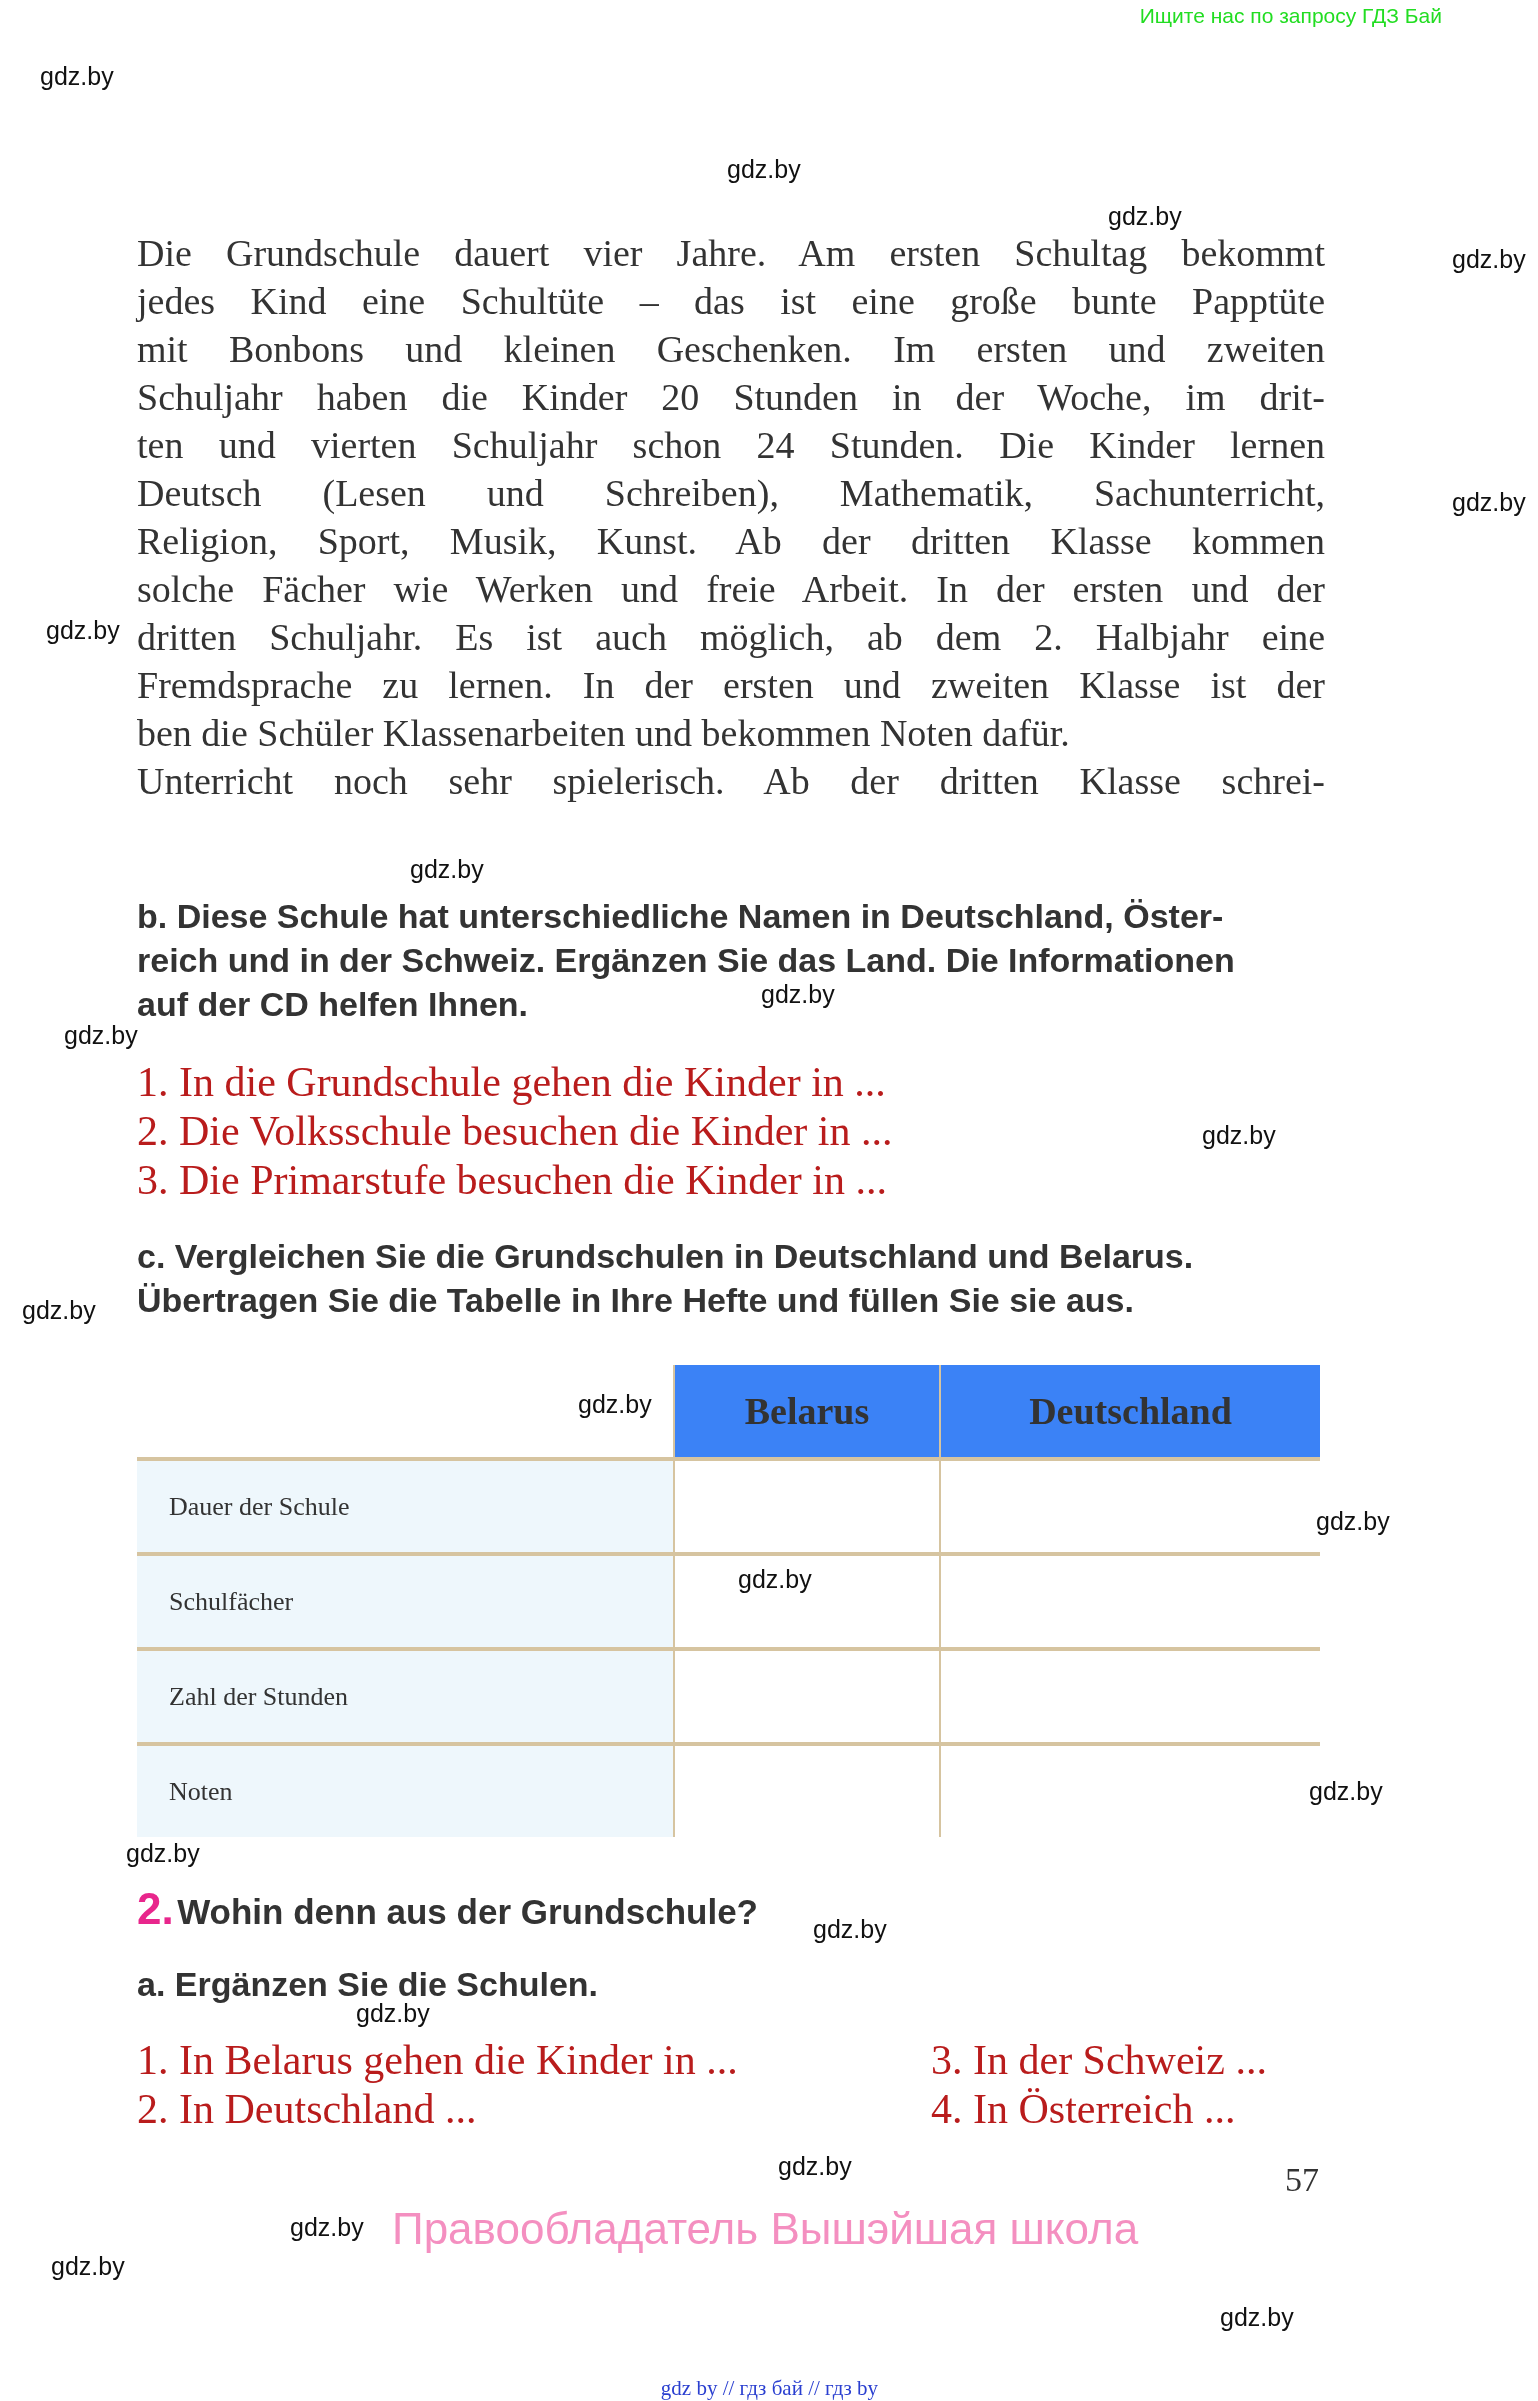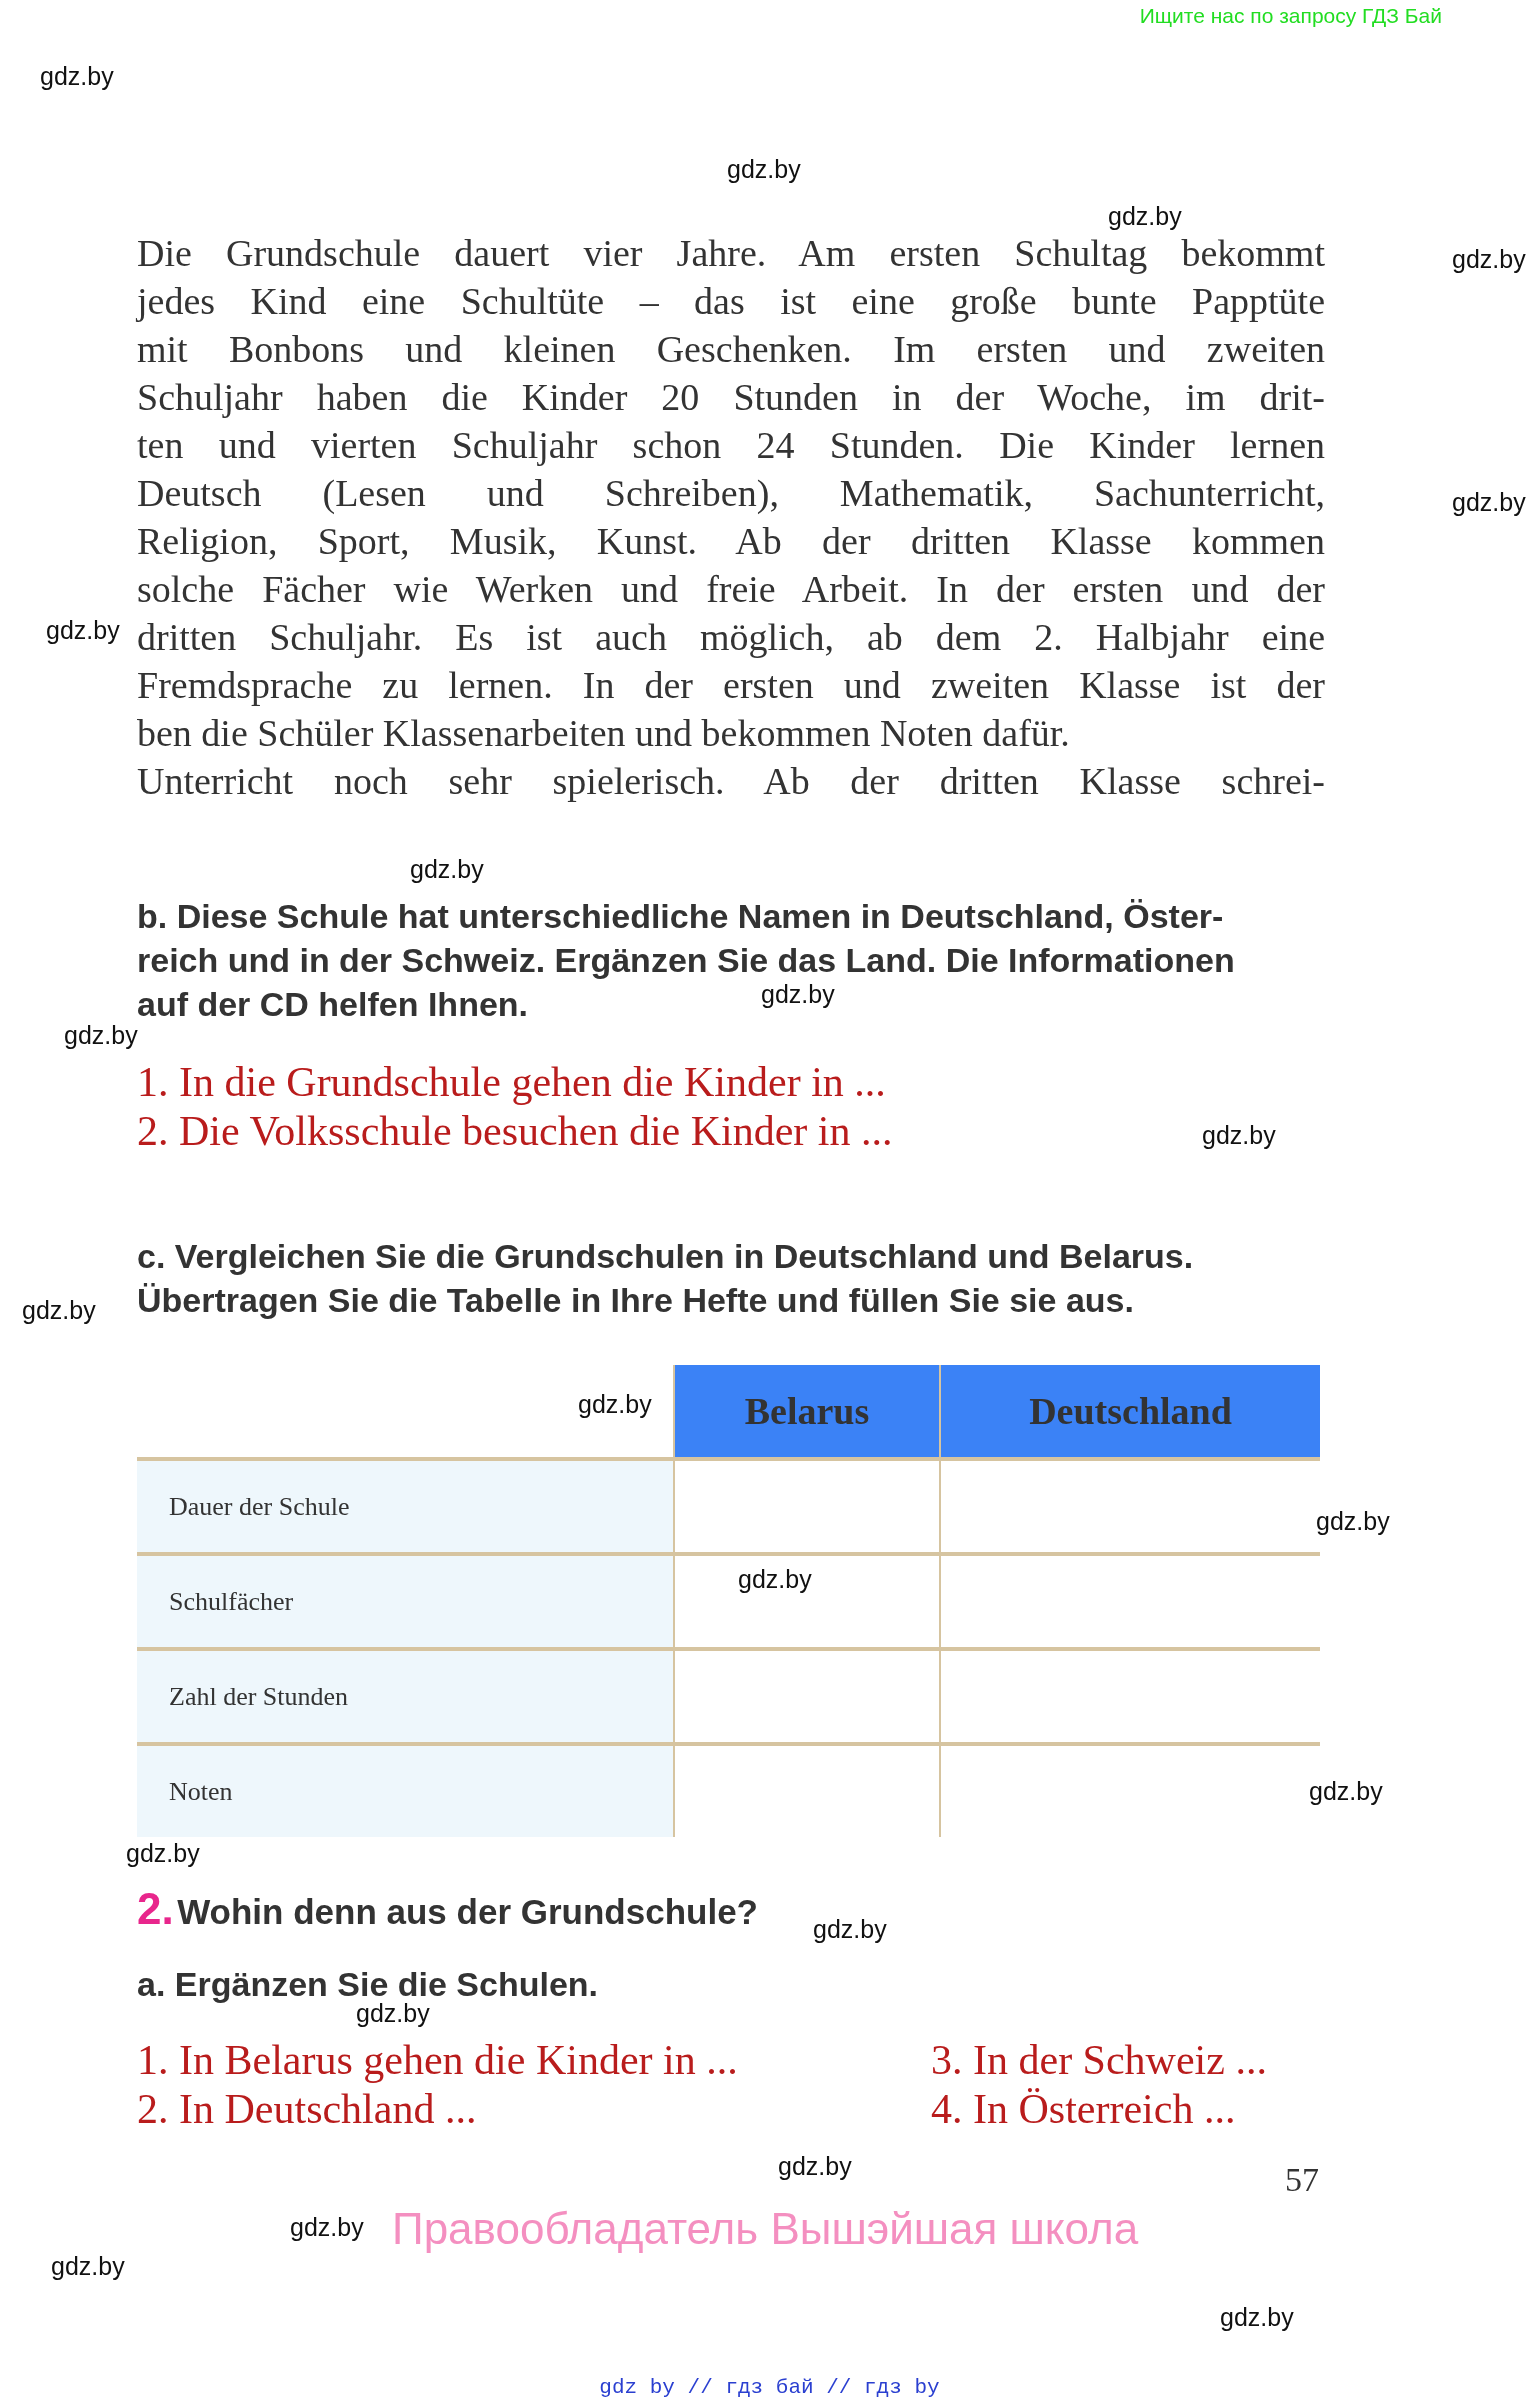--- a/index.html
+++ b/index.html
@@ -18,21 +18,21 @@
   .hdr { height:92px; background:#3b82f6; font-family:"Liberation Serif", serif; font-weight:bold; font-size:38px; color:#333; text-align:center; border-left:2.7px solid #d6c4a0; border-bottom:4.4px solid #d6c4a0; }
   .hdr.b { width:264px; }
   .hdr.d { width:379px; }
   .row-label { background:#eef7fc; height:91px; font-family:"Liberation Serif", serif; font-size:26px; color:#333; padding-left:32px !important; text-align:left; border-bottom:4.4px solid #d6c4a0; }
   .cell { border-left:2.7px solid #d6c4a0; border-bottom:4.4px solid #d6c4a0; background:#fff; }
   tr.last .row-label, tr.last .cell { border-bottom:none; }
   tr.hrow .hdr-empty { border-bottom:4.4px solid #d6c4a0; }
   .ex-num { color:#e8268c; font-family:"Liberation Sans", sans-serif; font-weight:bold; font-size:44px; }
   .page-num { font-family:"Liberation Serif", serif; font-size:34px; color:#333; }
   .copyright { font-family:"Liberation Sans", sans-serif; font-size:44px; color:#f48fc0; white-space:nowrap; }
-  .footer-links { left:0; width:1539px; text-align:center; top:2376px; font-family:Liberation Mono, monospace; font-size:21px; color:#2a3fd0; }
+  .footer-links { left:0; width:1539px; text-align:center; top:2376px; font-family:Liberation Serif, serif; font-size:21px; color:#2a3fd0; }
 </style>
 </head>
 <body>
 
 <div class="abs top-banner">Ищите нас по запросу ГДЗ Бай</div>
 
 <div class="abs wm" style="left:40px;top:62px;">gdz.by</div>
 <div class="abs wm" style="left:727px;top:155px;">gdz.by</div>
 <div class="abs wm" style="left:1108px;top:202px;">gdz.by</div>
 <div class="abs wm" style="left:1452px;top:245px;">gdz.by</div>
@@ -71,20 +71,21 @@
 </div>
 
 <div class="abs task" style="left:137px;top:894px;width:1188px;">
   <div>b. Diese Schule hat unterschiedliche Namen in Deutschland, Öster-</div>
   <div>reich und in der Schweiz. Ergänzen Sie das Land. Die Informationen</div>
   <div>auf der CD helfen Ihnen.</div>
 </div>
 <div class="abs list" style="left:137px;top:1058px;">
   <div>1. In die Grundschule gehen die Kinder in ...</div>
   <div>2. Die Volksschule besuchen die Kinder in ...</div>
+  <div>3. Die Primarstufe besuchen die Kinder in ...</div>
 </div>
 
 <div class="abs task" style="left:137px;top:1234px;width:1188px;">
   <div>c. Vergleichen Sie die Grundschulen in Deutschland und Belarus.</div>
   <div>Übertragen Sie die Tabelle in Ihre Hefte und füllen Sie sie aus.</div>
 </div>
 
 <table class="cmp">
   <tbody>
       <tr class="hrow">

